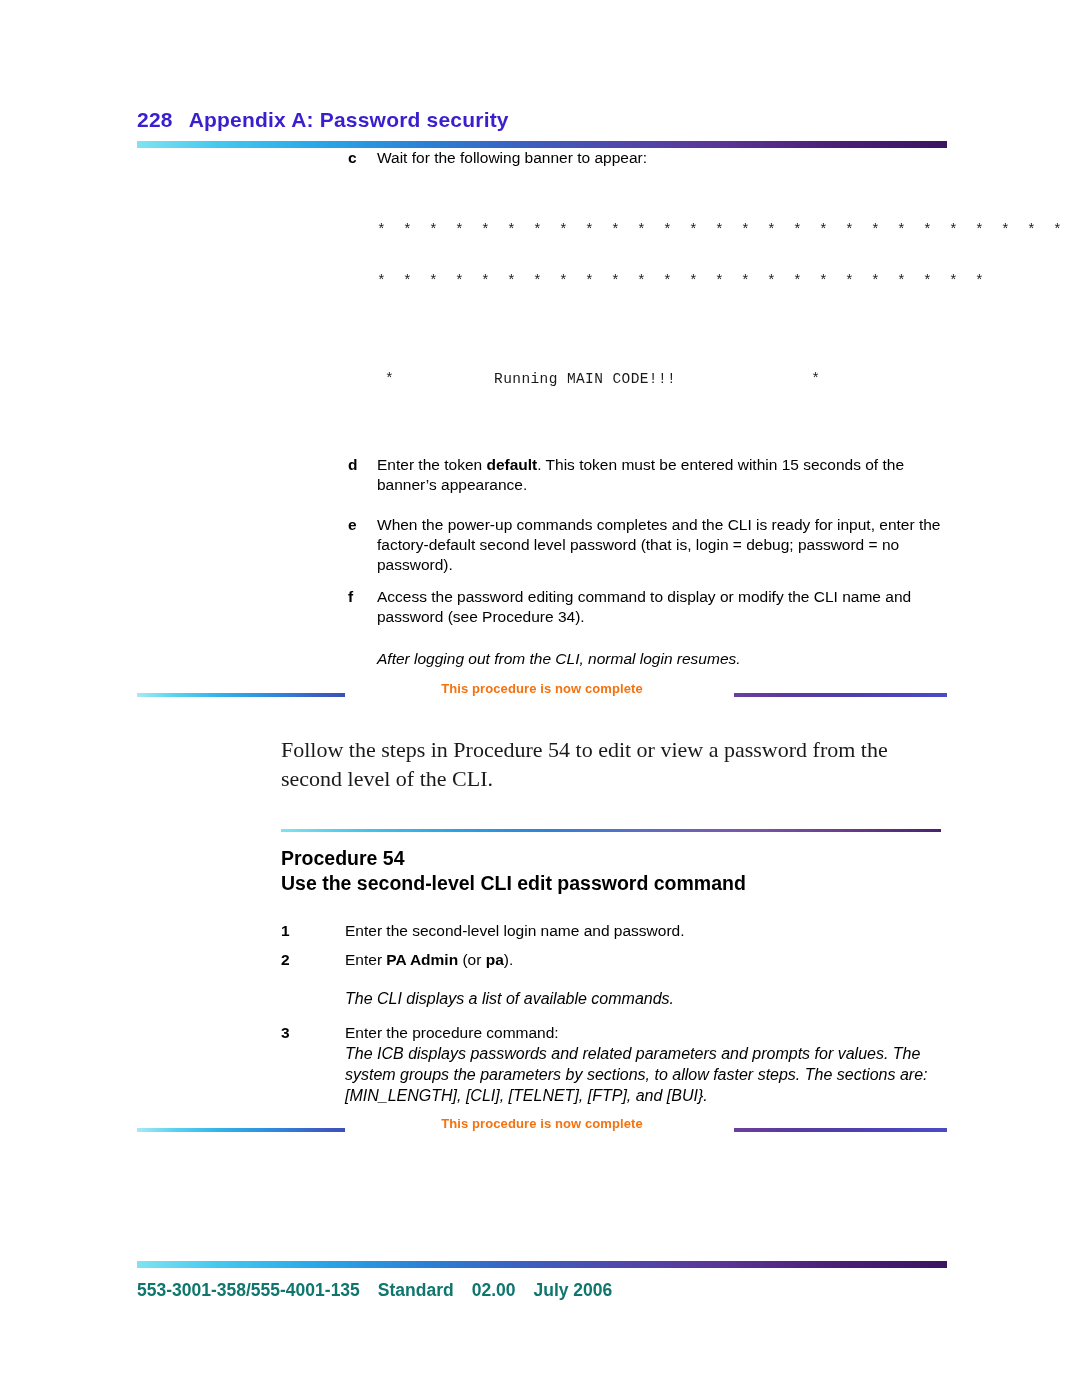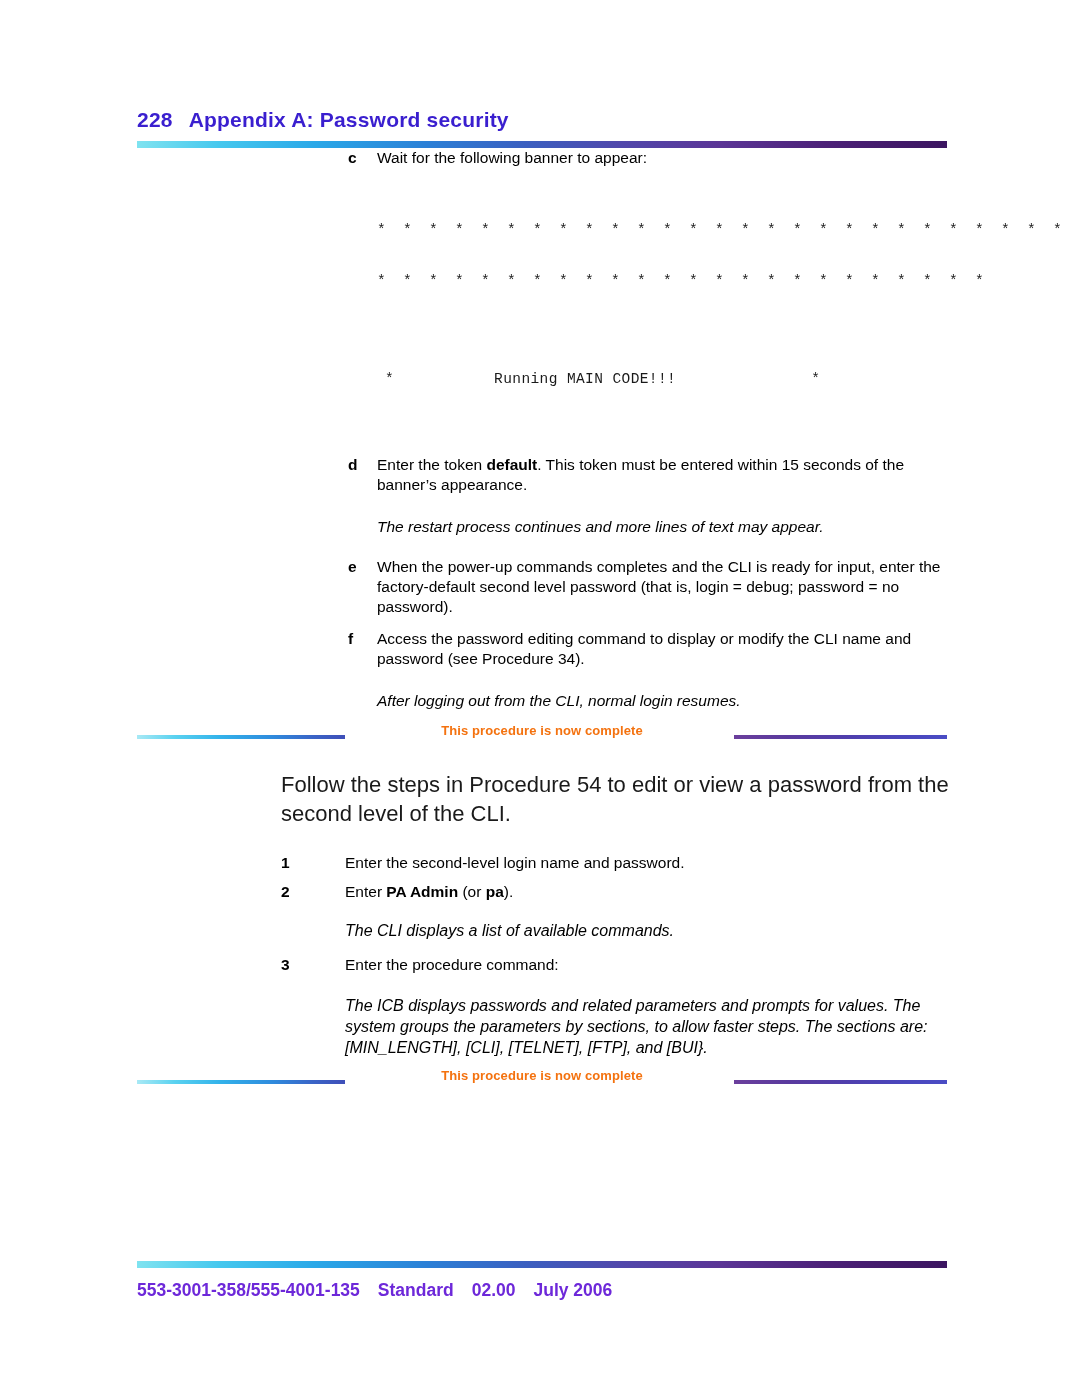--- a/index.html
+++ b/index.html
@@ -194,21 +194,21 @@
   .page-footer {
     position: absolute;
     left: 137px;
     top: 1261px;
     width: 810px;
   }
   .footer-text {
     margin-top: 12px;
     font-size: 17.5px;
     font-weight: bold;
-    color: #6d28d9;
+    color: #0f766e;
     white-space: nowrap;
   }
   .footer-text span { margin-right: 18px; }
   .footer-text span:last-child { margin-right: 0; }
 
   .blk { display: block; }
 </style>
 </head>
 <body>
 
@@ -235,43 +235,47 @@
         <span class="blk mono-line-banner">* * * * * * * * * * * * * * * * * * * * * * * *</span>
         <span class="blk" style="height:13px;"></span>
         <span class="blk mono-running"><span>*</span><span style="display:inline-block;width:100px;"></span><span>Running MAIN CODE!!!</span><span style="display:inline-block;width:135px;"></span><span>*</span></span>
       </div>
 
       <div class="alpha-step" style="margin-top:33px;">
         <div class="step-marker">d</div>
         <div class="step-body"><span>Enter the token </span><b class="tok">default</b><span>. This token must be entered within 15 seconds of the banner’s appearance.</span></div>
       </div>
 
-      <div class="note-italic" style="margin-top:22px; margin-left:29px;">The restart process continues and more lines of text may appear.</div>
 
       <div class="alpha-step" style="margin-top:20px;">
         <div class="step-marker">e</div>
         <div class="step-body">When the power-up commands completes and the CLI is ready for input, enter the factory-default second level password (that is, login = debug; password = no password).</div>
       </div>
 
       <div class="alpha-step" style="margin-top:12px;">
         <div class="step-marker">f</div>
         <div class="step-body">Access the password editing command to display or modify the CLI name and password (see Procedure 34).</div>
       </div>
 
       <div class="note-italic" style="margin-top:22px; margin-left:29px;">After logging out from the CLI, normal login resumes.</div>
     </div>
 
     <div class="complete-band" style="margin-left:137px; margin-top:12px;">
       <div class="bar-left"></div>
       <div class="complete-text">This procedure is now complete</div>
       <div class="bar-right"></div>
     </div>
 
-    <div class="lead-paragraph" style="margin-left:281px; margin-top:25px; width:670px;">Follow the steps in Procedure 54 to edit or view a password from the second level of the CLI.</div>
-
+    <div class="lead-paragraph" style="margin-left:281px; margin-top:32px; width:670px;font-family:Liberation Serif, serif;">Follow the steps in Procedure 54 to edit or view a password from the second level of the CLI.</div>
+
+    <div style="margin-left:281px; margin-top:36px; width:660px;">
+      <div class="rule-thin"></div>
+      <div class="procedure-title" style="margin-top:14px;">Procedure 54</div>
+      <div class="procedure-title">Use the second-level CLI edit password command</div>
+    </div>
 
     <div class="num-steps" style="margin-left:281px; margin-top:25px;">
 
       <div class="num-step">
         <div class="step-marker">1</div>
         <div class="step-body">Enter the second-level login name and password.</div>
       </div>
 
       <div class="num-step" style="margin-top:9px;">
         <div class="step-marker">2</div>
@@ -279,21 +283,21 @@
       </div>
 
       <div class="indent-italic" style="margin-top:18px;">The CLI displays a list of available commands.</div>
 
       <div class="num-step" style="margin-top:14px;">
         <div class="step-marker">3</div>
         <div class="step-body">Enter the procedure command:</div>
       </div>
 
 
-      <div class="indent-italic" style="margin-top:20px; padding-left:64px; width:596px;font-style:italic;">The ICB displays passwords and related parameters and prompts for values. The system groups the parameters by sections, to allow faster steps. The sections are: [MIN_LENGTH], [CLI], [TELNET], [FTP], and [BUI}.</div>
+      <div class="indent-italic" style="padding-left:64px; width:596px;font-style:italic;">The ICB displays passwords and related parameters and prompts for values. The system groups the parameters by sections, to allow faster steps. The sections are: [MIN_LENGTH], [CLI], [TELNET], [FTP], and [BUI}.</div>
     </div>
 
     <div class="complete-band" style="margin-left:137px; margin-top:10px;">
       <div class="bar-left"></div>
       <div class="complete-text">This procedure is now complete</div>
       <div class="bar-right"></div>
     </div>
 
   </div>
 

